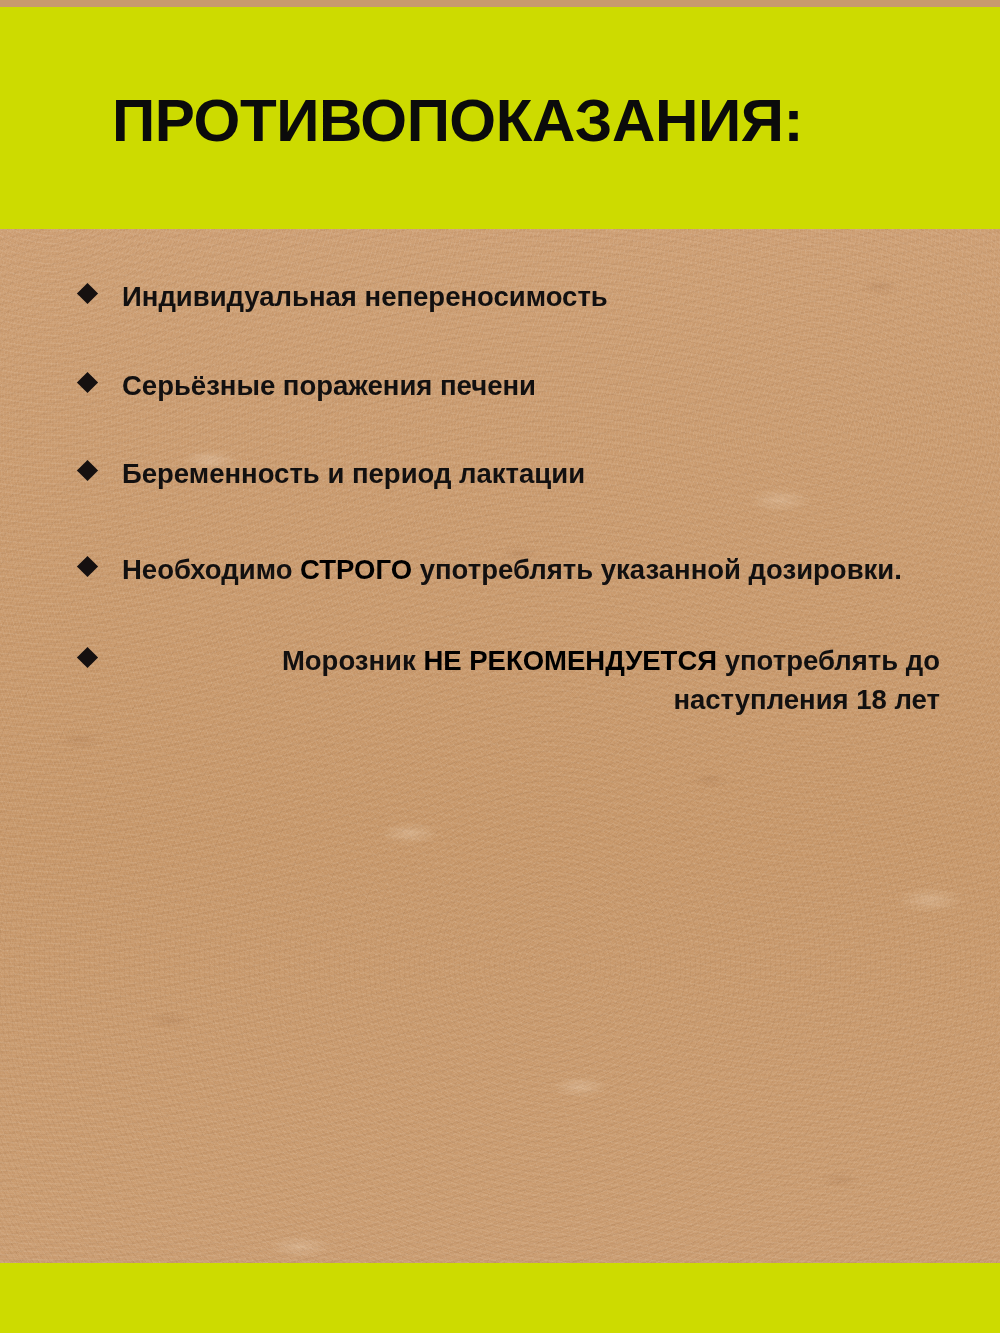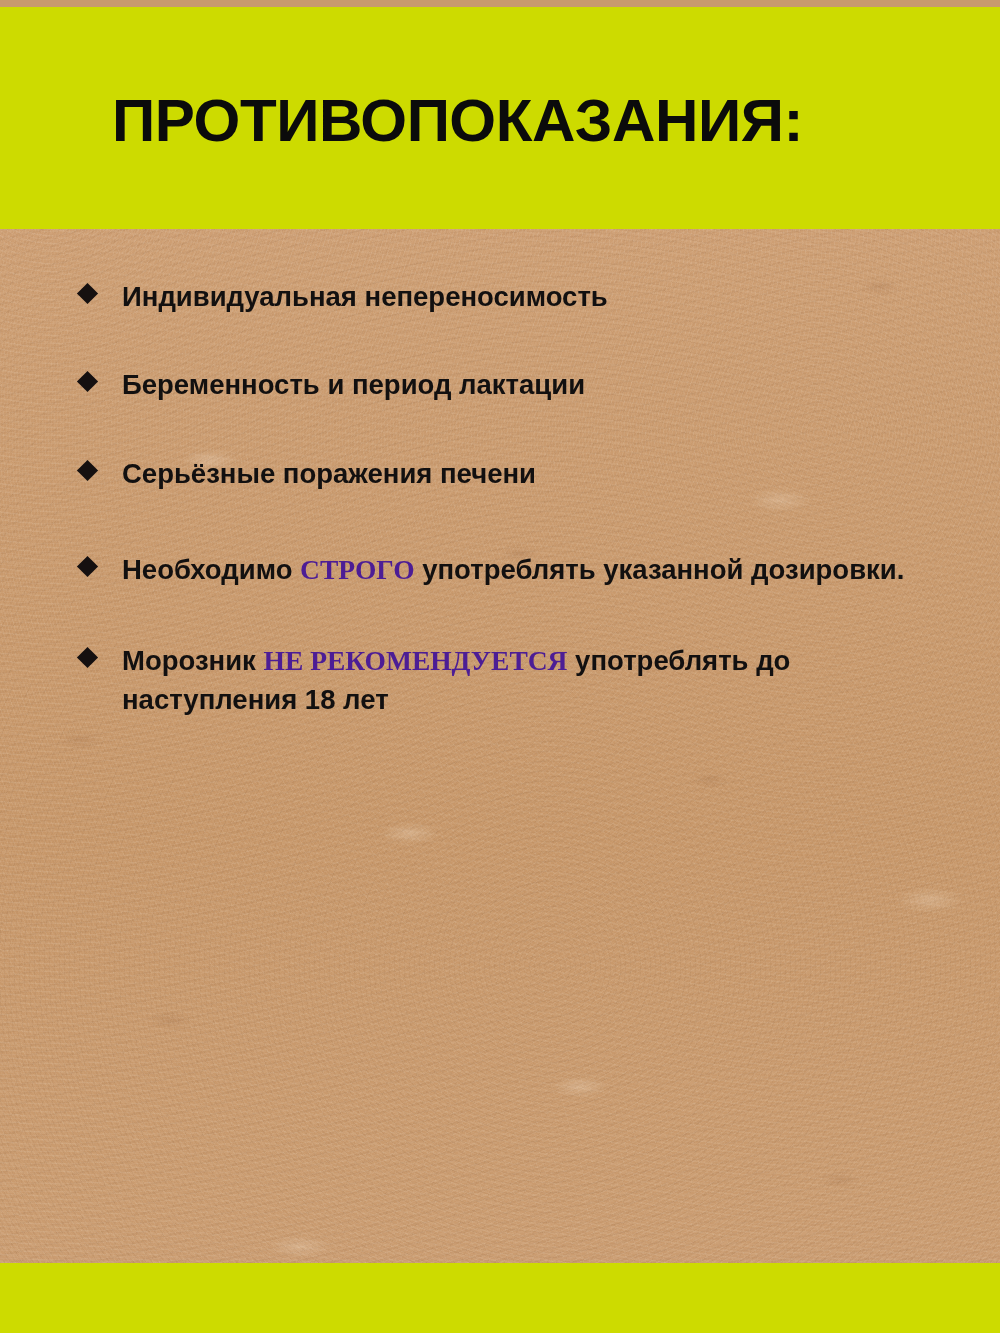--- a/index.html
+++ b/index.html
@@ -117,56 +117,56 @@
   }
   .bullet::before {
     content: "";
     display: block;
     width: 15px;
     height: 15px;
     background: #151010;
     transform: rotate(45deg);
   }
   .item .reg  { font-weight: 400; }
-  .item .red  { color: #4c1d95; font-family: Liberation Serif, serif; }
+  .item .red  { color: #000000; }
 
   .gap-1 { margin-top: 0;    }
   .gap-2 { margin-top: 55px; }
   .gap-3 { margin-top: 50px; }
   .gap-4 { margin-top: 49px; }
   .gap-5 { margin-top: 57px; }
-  .gap-6 { margin-top: 52px; }
+  .gap-6 { margin-top: 52px; text-align: right; }
 </style>
 </head>
 <body>
 
 <div class="poster">
 
   <div class="paper-bg"></div>
 
   <div class="band band-top"></div>
 
   <h1 class="title">ПРОТИВОПОКАЗАНИЯ:</h1>
 
   <ul class="list">
 
     <li class="item gap-1">
       <span class="bullet"></span>
       <span>Индивидуальная непереносимость</span>
     </li>
 
 
+    <li class="item gap-3">
+      <span class="bullet"></span>
+      <span>Серьёзные поражения печени</span>
+    </li>
+
     <li class="item gap-4">
       <span class="bullet"></span>
       <span>Беременность и период лактации</span>
-    </li>
-
-    <li class="item gap-3">
-      <span class="bullet"></span>
-      <span>Серьёзные поражения печени</span>
     </li>
 
     <li class="item gap-5">
       <span class="bullet"></span>
       <span>Необходимо </span><span class="red">СТРОГО</span><span> употреблять указанной дозировки.</span>
     </li>
 
     <li class="item gap-6">
       <span class="bullet"></span>
       <span>Морозник </span><span class="red">НЕ РЕКОМЕНДУЕТСЯ</span><span> употреблять до наступления 18 лет</span>

